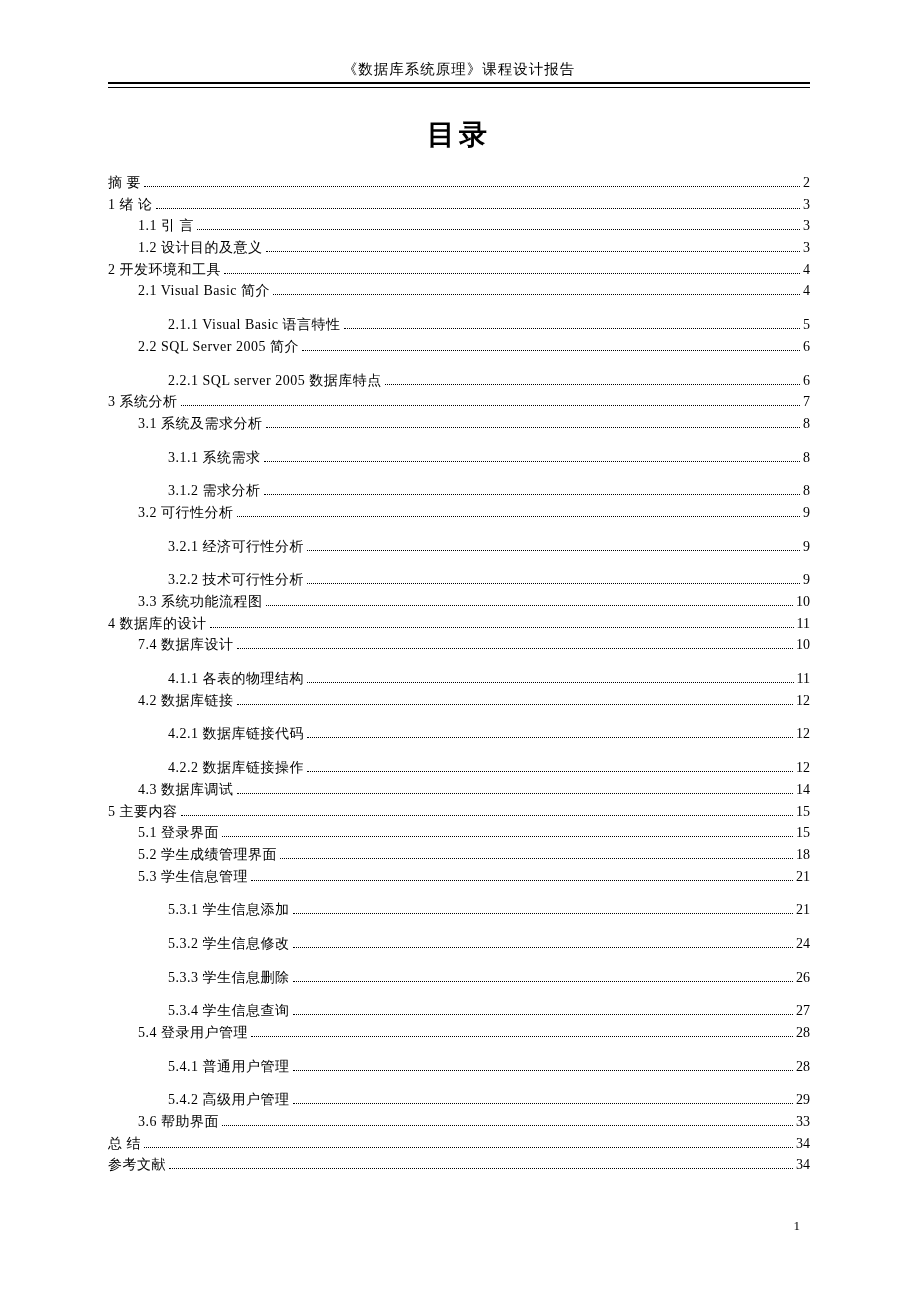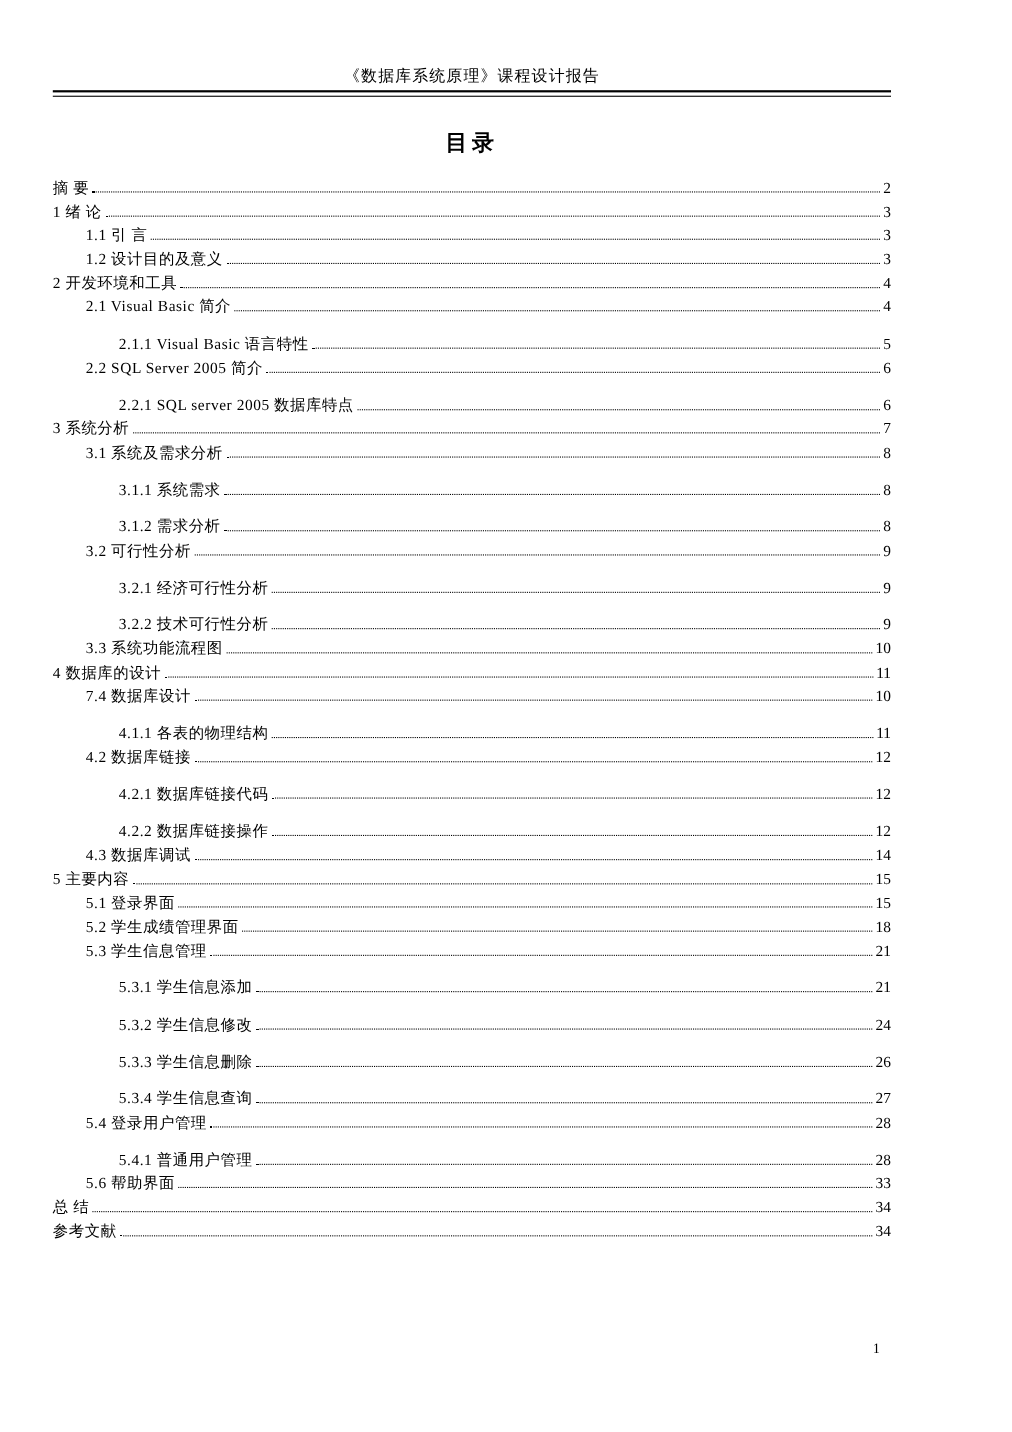--- a/index.html
+++ b/index.html
@@ -7,38 +7,38 @@
     background: #fff;
     font-family: "SimSun", "宋体", serif;
     color: #000;
   }
   .page {
     width: 920px;
     height: 1302px;
     position: relative;
     margin: 0 auto;
     box-sizing: border-box;
-    padding: 60px 110px 0 48px;
+    padding: 60px 110px 0 108px;
   }
   .header {
     text-align: center;
     font-size: 14.5px;
     margin-bottom: 3px;
     letter-spacing: 1px;
   }
   .header-rule {
     border: none;
     border-top: 2px solid #000;
     border-bottom: 1px solid #000;
     height: 3px;
     margin: 0 0 28px 0;
   }
   .title {
     text-align: center;
-    font-size: 20px;
+    font-size: 28px;
     font-weight: bold;
     margin-bottom: 18px;
     letter-spacing: 4px;
   }
   .toc {
     font-size: 14px;
     text-align: center;
   }
   .toc-row {
     display: flex;
@@ -241,22 +241,27 @@
       <div class="toc-row lvl1">
         <span class="toc-label">5.4 登录用户管理</span>
         <span class="dots"></span>
         <span class="toc-page">28</span>
       </div>
       <div class="toc-row lvl2">
         <span class="toc-label">5.4.1 普通用户管理</span>
         <span class="dots"></span>
         <span class="toc-page">28</span>
       </div>
-      <div class="toc-row lvl1">
-        <span class="toc-label">5.6 帮助界面</span>
+      <div class="toc-row lvl2">
+        <span class="toc-label">5.4.2 高级用户管理</span>
+        <span class="dots"></span>
+        <span class="toc-page">29</span>
+      </div>
+      <div class="toc-row lvl1">
+        <span class="toc-label">3.6 帮助界面</span>
         <span class="dots"></span>
         <span class="toc-page">33</span>
       </div>
       <div class="toc-row lvl0">
         <span class="toc-label">总 结</span>
         <span class="dots"></span>
         <span class="toc-page">34</span>
       </div>
       <div class="toc-row lvl0">
         <span class="toc-label">参考文献</span>

